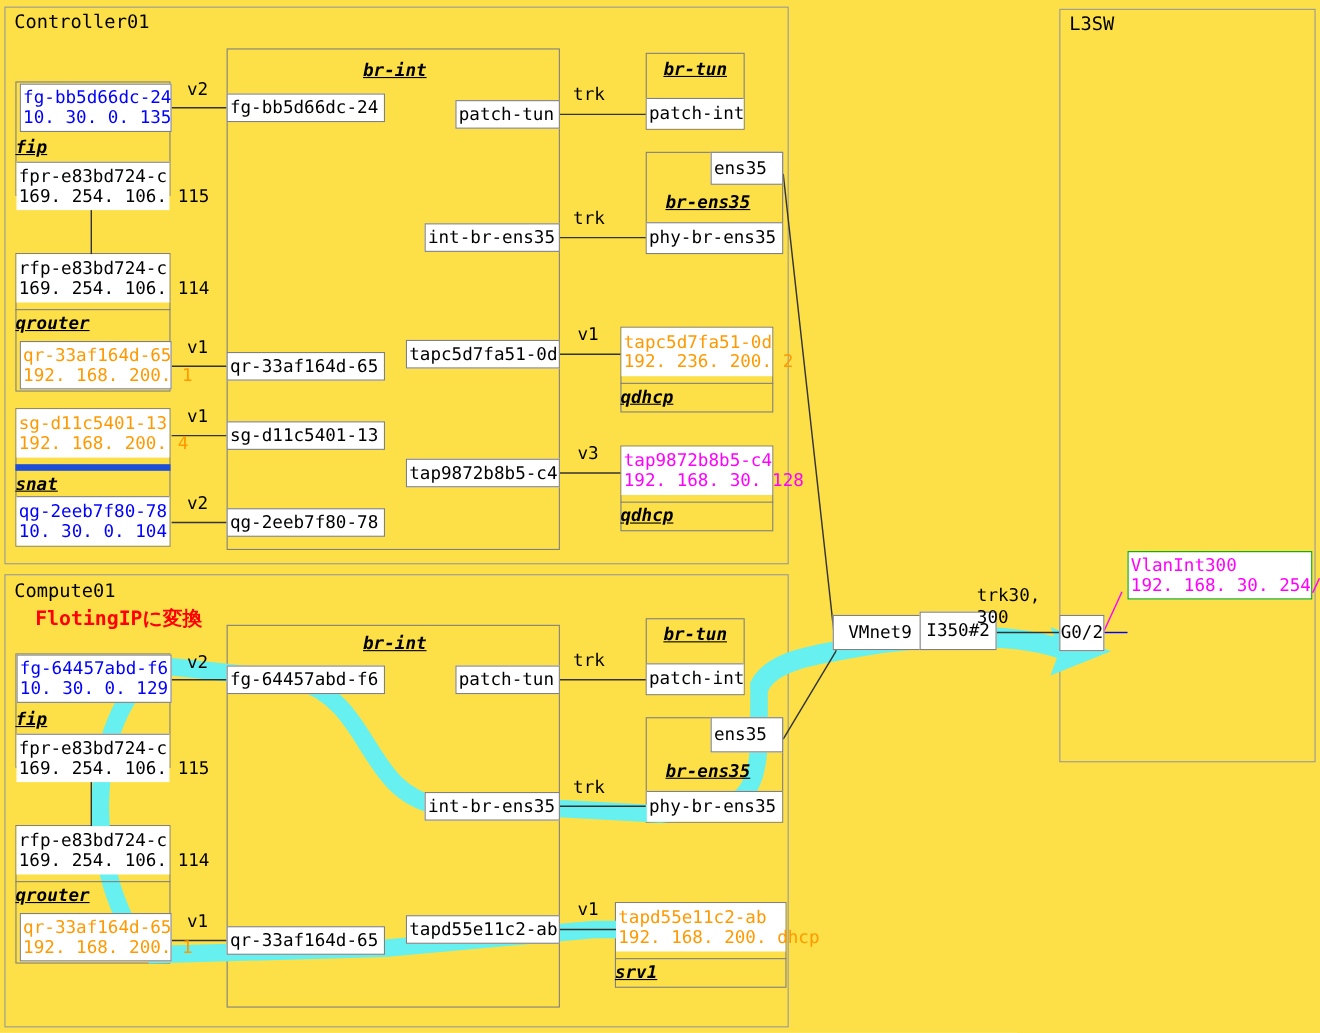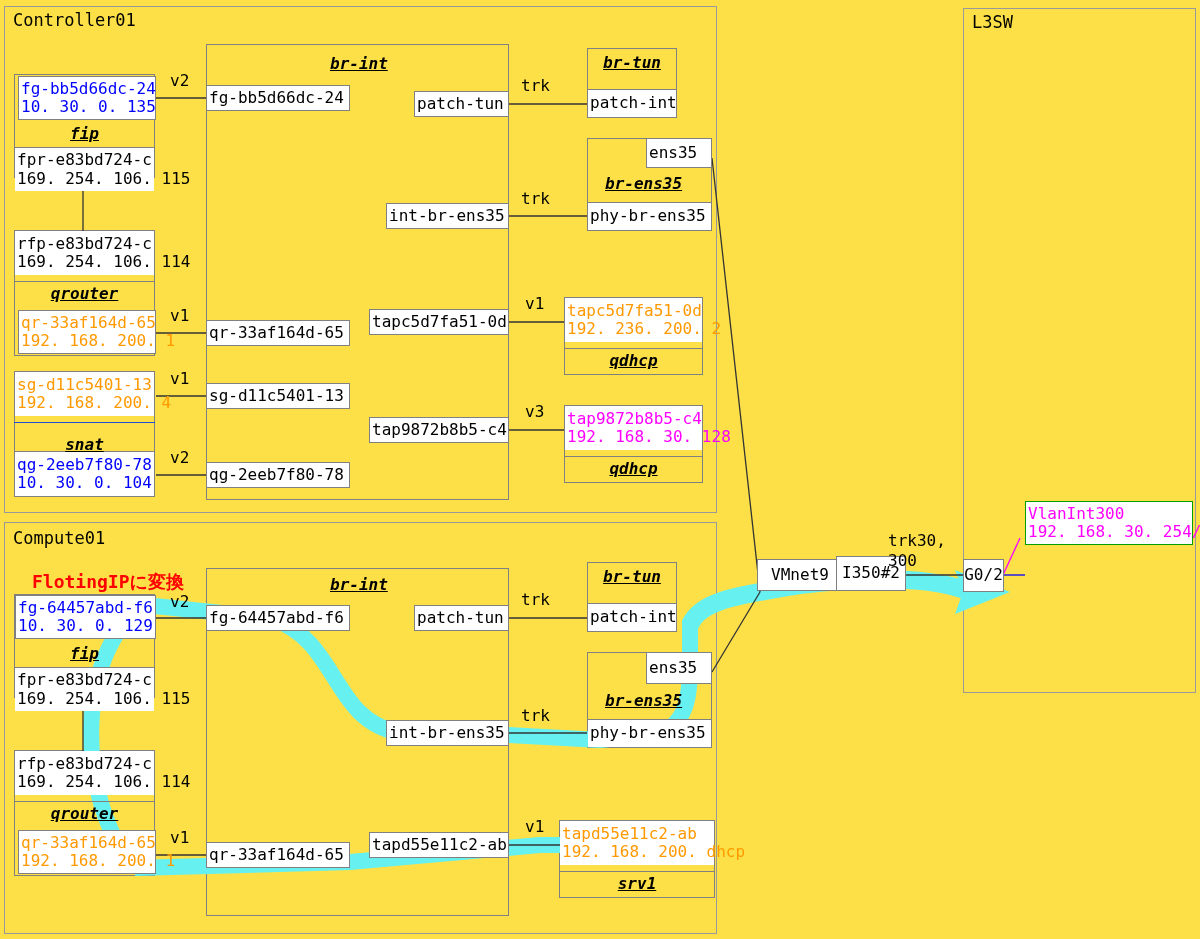--- a/index.html
+++ b/index.html
@@ -50,21 +50,21 @@
   .cell.center { align-items: center; padding-left:0; padding-right:0;}
   .cell.nb { border: none; }
   .ns-label {
     position: absolute;
     font-size: 16px;
     font-style: italic;
     font-weight: bold;
     text-decoration: underline;
     color: #000;
     white-space: nowrap;
-    text-align: center;
+    text-align: left;
     z-index: 5;
   }
   .bridge-label {
     position: absolute;
     font-size: 16px;
     font-style: italic;
     font-weight: bold;
     text-decoration: underline;
     color: #000;
     white-space: nowrap;
@@ -167,21 +167,21 @@
   <div class="cell" style="left:18px; top:310px; width:138px; height:44px;">
     <span class="txtline orange">qr-33af164d-65</span>
     <span class="txtline orange">192. 168. 200. 1</span>
   </div>
 
   <div class="box" style="left:14px; top:371px; width:141px; height:126px;"></div>
   <div class="cell nb" style="left:15px; top:372px; width:139px; height:44px;">
     <span class="txtline orange">sg-d11c5401-13</span>
     <span class="txtline orange">192. 168. 200. 4</span>
   </div>
-  <div class="ns-label" style="left:14px; top:422px; width:141px; border-top:1px solid #1d4ed8; padding-top:12px;">snat</div>
+  <div class="ns-label" style="left:14px; top:422px; width:141px; border-top:6px solid #1d4ed8; padding-top:2px;">snat</div>
   <div class="cell nb" style="left:15px; top:451px; width:139px; height:45px; border-top:1px solid #808080;">
     <span class="txtline blue">qg-2eeb7f80-78</span>
     <span class="txtline blue">10. 30. 0. 104</span>
   </div>
 
   <div class="box" style="left:206px; top:44px; width:303px; height:456px;"></div>
   <div class="bridge-label" style="left:330px; top:54px;">br-int</div>
   <div class="cell" style="left:206px; top:85px; width:144px; height:26px;">
     <span class="txtline">fg-bb5d66dc-24</span>
   </div>
@@ -240,21 +240,21 @@
   <div class="lbl" style="left:521px; top:76px;">trk</div>
   <div class="lbl" style="left:521px; top:189px;">trk</div>
   <div class="lbl" style="left:170px; top:306px;">v1</div>
   <div class="lbl" style="left:525px; top:294px;">v1</div>
   <div class="lbl" style="left:170px; top:369px;">v1</div>
   <div class="lbl" style="left:525px; top:402px;">v3</div>
   <div class="lbl" style="left:170px; top:448px;">v2</div>
 
   <div class="box host" style="left:4px; top:522px; width:713px; height:412px;"></div>
   <div class="host-title" style="left:13px; top:528px;">Compute01</div>
-  <div class="lbl red" style="left:32px; top:570px; font-size:18px; font-weight:bold;">FlotingIPに変換</div>
+  <div class="lbl red" style="left:32px; top:550px; font-size:18px; font-weight:bold;">FlotingIPに変換</div>
 
   <div class="box" style="left:14px; top:594px; width:141px; height:104px;"></div>
   <div class="cell nb" style="left:15px; top:595px; width:141px; height:44px; border:1px solid #808080;">
     <span class="txtline blue">fg-64457abd-f6</span>
     <span class="txtline blue">10. 30. 0. 129</span>
   </div>
   <div class="ns-label" style="left:14px; top:644px; width:141px;">fip</div>
   <div class="cell nb" style="left:15px; top:667px; width:139px; height:44px; border-top:1px solid #808080;">
     <span class="txtline">fpr-e83bd724-c</span>
     <span class="txtline">169. 254. 106. 115</span>

